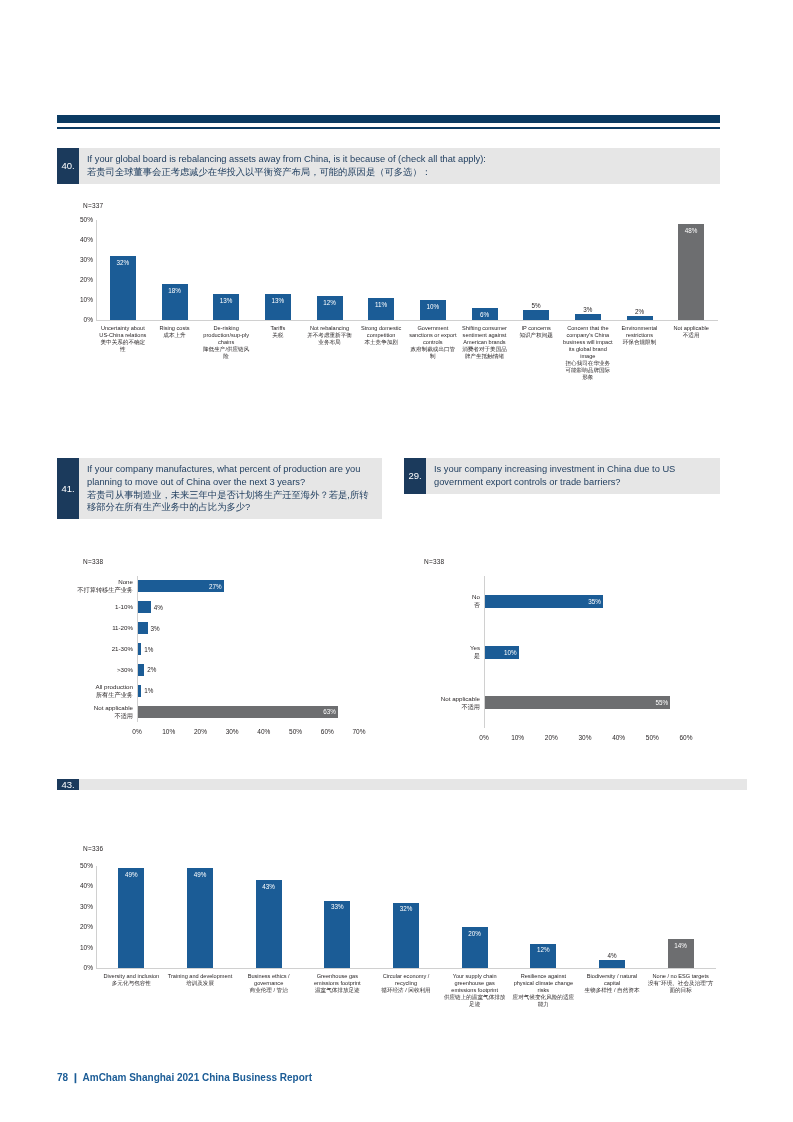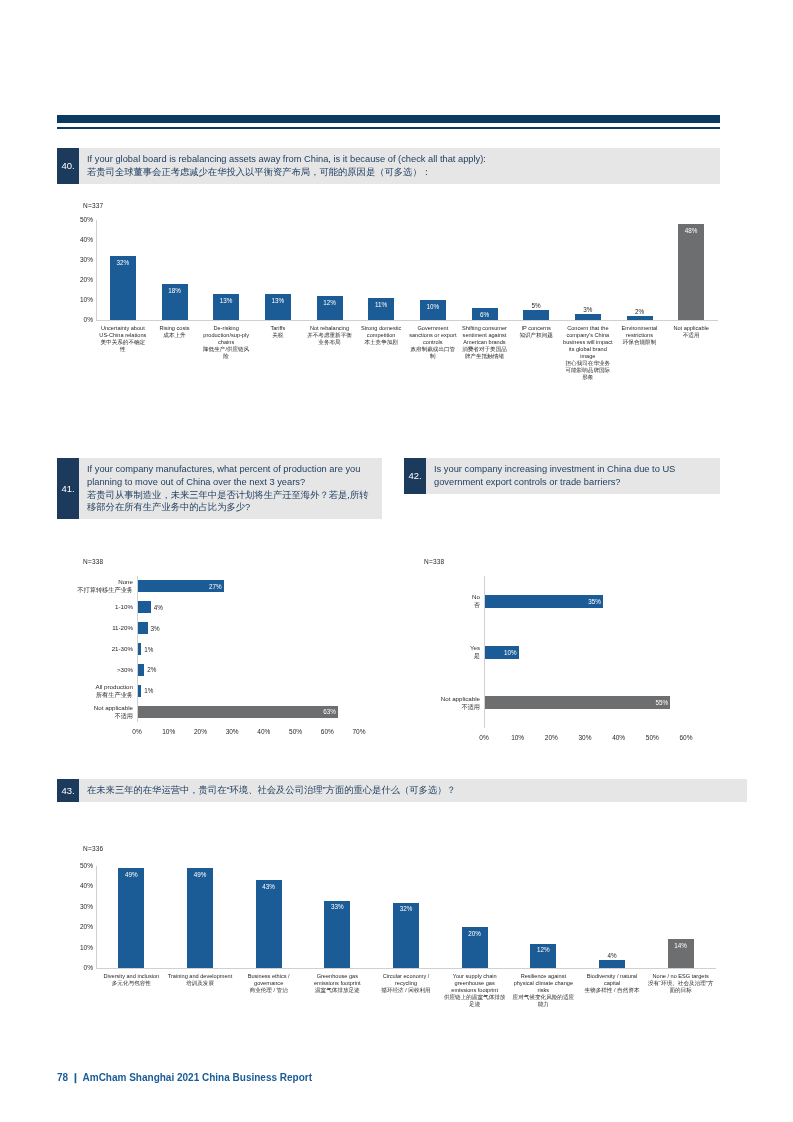--- a/index.html
+++ b/index.html
@@ -141,21 +141,21 @@
       <div class="hcat" style="left: 2px; width: 74px; top: 93.8571px;"><span>&gt;30%</span></div>
       <div class="bar" style="left: 81px; top: 112.714px; width: 3.17143px; height: 12px;"></div>
       <div class="bar-val dark" style="text-align: left; left: 87.1714px; width: 28px; top: 115.214px;">1%</div>
       <div class="hcat" style="left: 2px; width: 74px; top: 110.714px;"><span>All production</span><br><span>所有生产业务</span></div>
       <div class="bar grey" style="left: 81px; top: 133.571px; width: 199.8px; height: 12px;"></div>
       <div class="bar-val" style="text-align: right; left: 250.8px; width: 28px; top: 136.071px;">63%</div>
       <div class="hcat" style="left: 2px; width: 74px; top: 131.571px;"><span>Not applicable</span><br><span>不适用</span></div>
     </div>
 
   <div class="qheader" id="q42-header" style="left:404px;top:458px;width:316px;">
-    <div class="qnum">42.</div>
+    <div class="qnum">29.</div>
     <div class="qtext">
       <span class="en">Is your company increasing investment in China due to US government export controls or trade barriers?</span>
     </div>
   </div>
   <div class="nlabel" style="left:424px;top:558px;">N=338</div>
 
   <div class="chart" id="chart-q42" style="left:404px;top:572px;width:316px;height:185px;">
       <div class="axis-line" style="left: 80px; top: 4px; width: 1px; height: 152px;"></div>
       <div class="xtick" style="left: 66px; width: 28px; top: 162px;">0%</div>
       <div class="xtick" style="left: 99.6667px; width: 28px; top: 162px;">10%</div>
@@ -171,21 +171,20 @@
       <div class="bar-val" style="text-align: right; left: 84.6667px; width: 28px; top: 76.5px;">10%</div>
       <div class="hcat" style="left: 6px; width: 70px; top: 72px;"><span>Yes</span><br><span>是</span></div>
       <div class="bar grey" style="left: 81px; top: 124.167px; width: 185.167px; height: 13px;"></div>
       <div class="bar-val" style="text-align: right; left: 236.167px; width: 28px; top: 127.167px;">55%</div>
       <div class="hcat" style="left: 6px; width: 70px; top: 122.667px;"><span>Not applicable</span><br><span>不适用</span></div>
     </div>
 
   <div class="qheader" id="q43-header" style="left:57px;top:779px;width:690px;">
     <div class="qnum">43.</div>
     <div class="qtext">
-      <span class="cn">在未来三年的在华运营中，贵司在“环境、社会及公司治理”方面的重心是什么（可多选）？</span>
     </div>
   </div>
   <div class="nlabel" style="left:83px;top:845px;">N=336</div>
 
   <div class="chart" id="chart-q43" style="left:57px;top:862px;width:663px;height:200px;">
       <div class="ytick" style="left: 10px; top: 102px;">0%</div>
       <div class="ytick" style="left: 10px; top: 81.6px;">10%</div>
       <div class="ytick" style="left: 10px; top: 61.2px;">20%</div>
       <div class="ytick" style="left: 10px; top: 40.8px;">30%</div>
       <div class="ytick" style="left: 10px; top: 20.4px;">40%</div>

